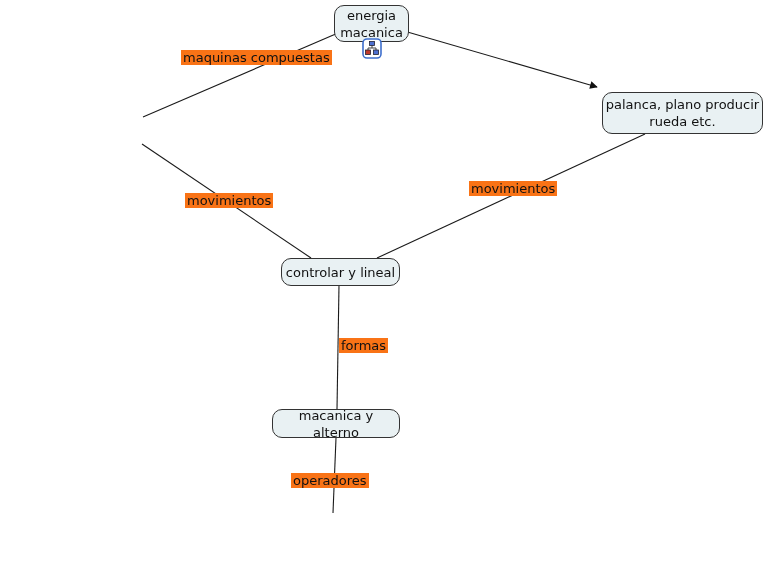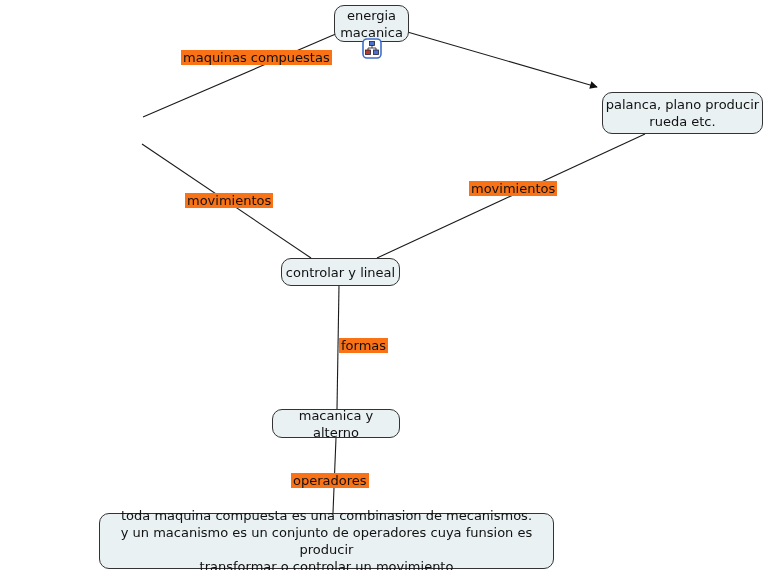--- a/index.html
+++ b/index.html
@@ -107,25 +107,20 @@
   </div>
 
   <div class="node node-giratorio">
     <span>controlar y lineal</span>
   </div>
 
   <div class="node node-continuo">
     <span>macanica y  alterno</span>
   </div>
 
-  <div class="node node-desc">
-    <span>toda maquina compuesta es una combinasion de mecanismos.
-y un macanismo es un conjunto de operadores cuya funsion es producir
-transformar o controlar un movimiento</span>
-  </div>
 
   <span class="edge-label lbl-maquinas-compuestas">maquinas compuestas</span>
   <span class="edge-label lbl-movimientos-left">movimientos</span>
   <span class="edge-label lbl-movimientos-right">movimientos</span>
   <span class="edge-label lbl-formas">formas</span>
   <span class="edge-label lbl-mecanismos">operadores</span>
 
 </div>
 
 </body></html>

